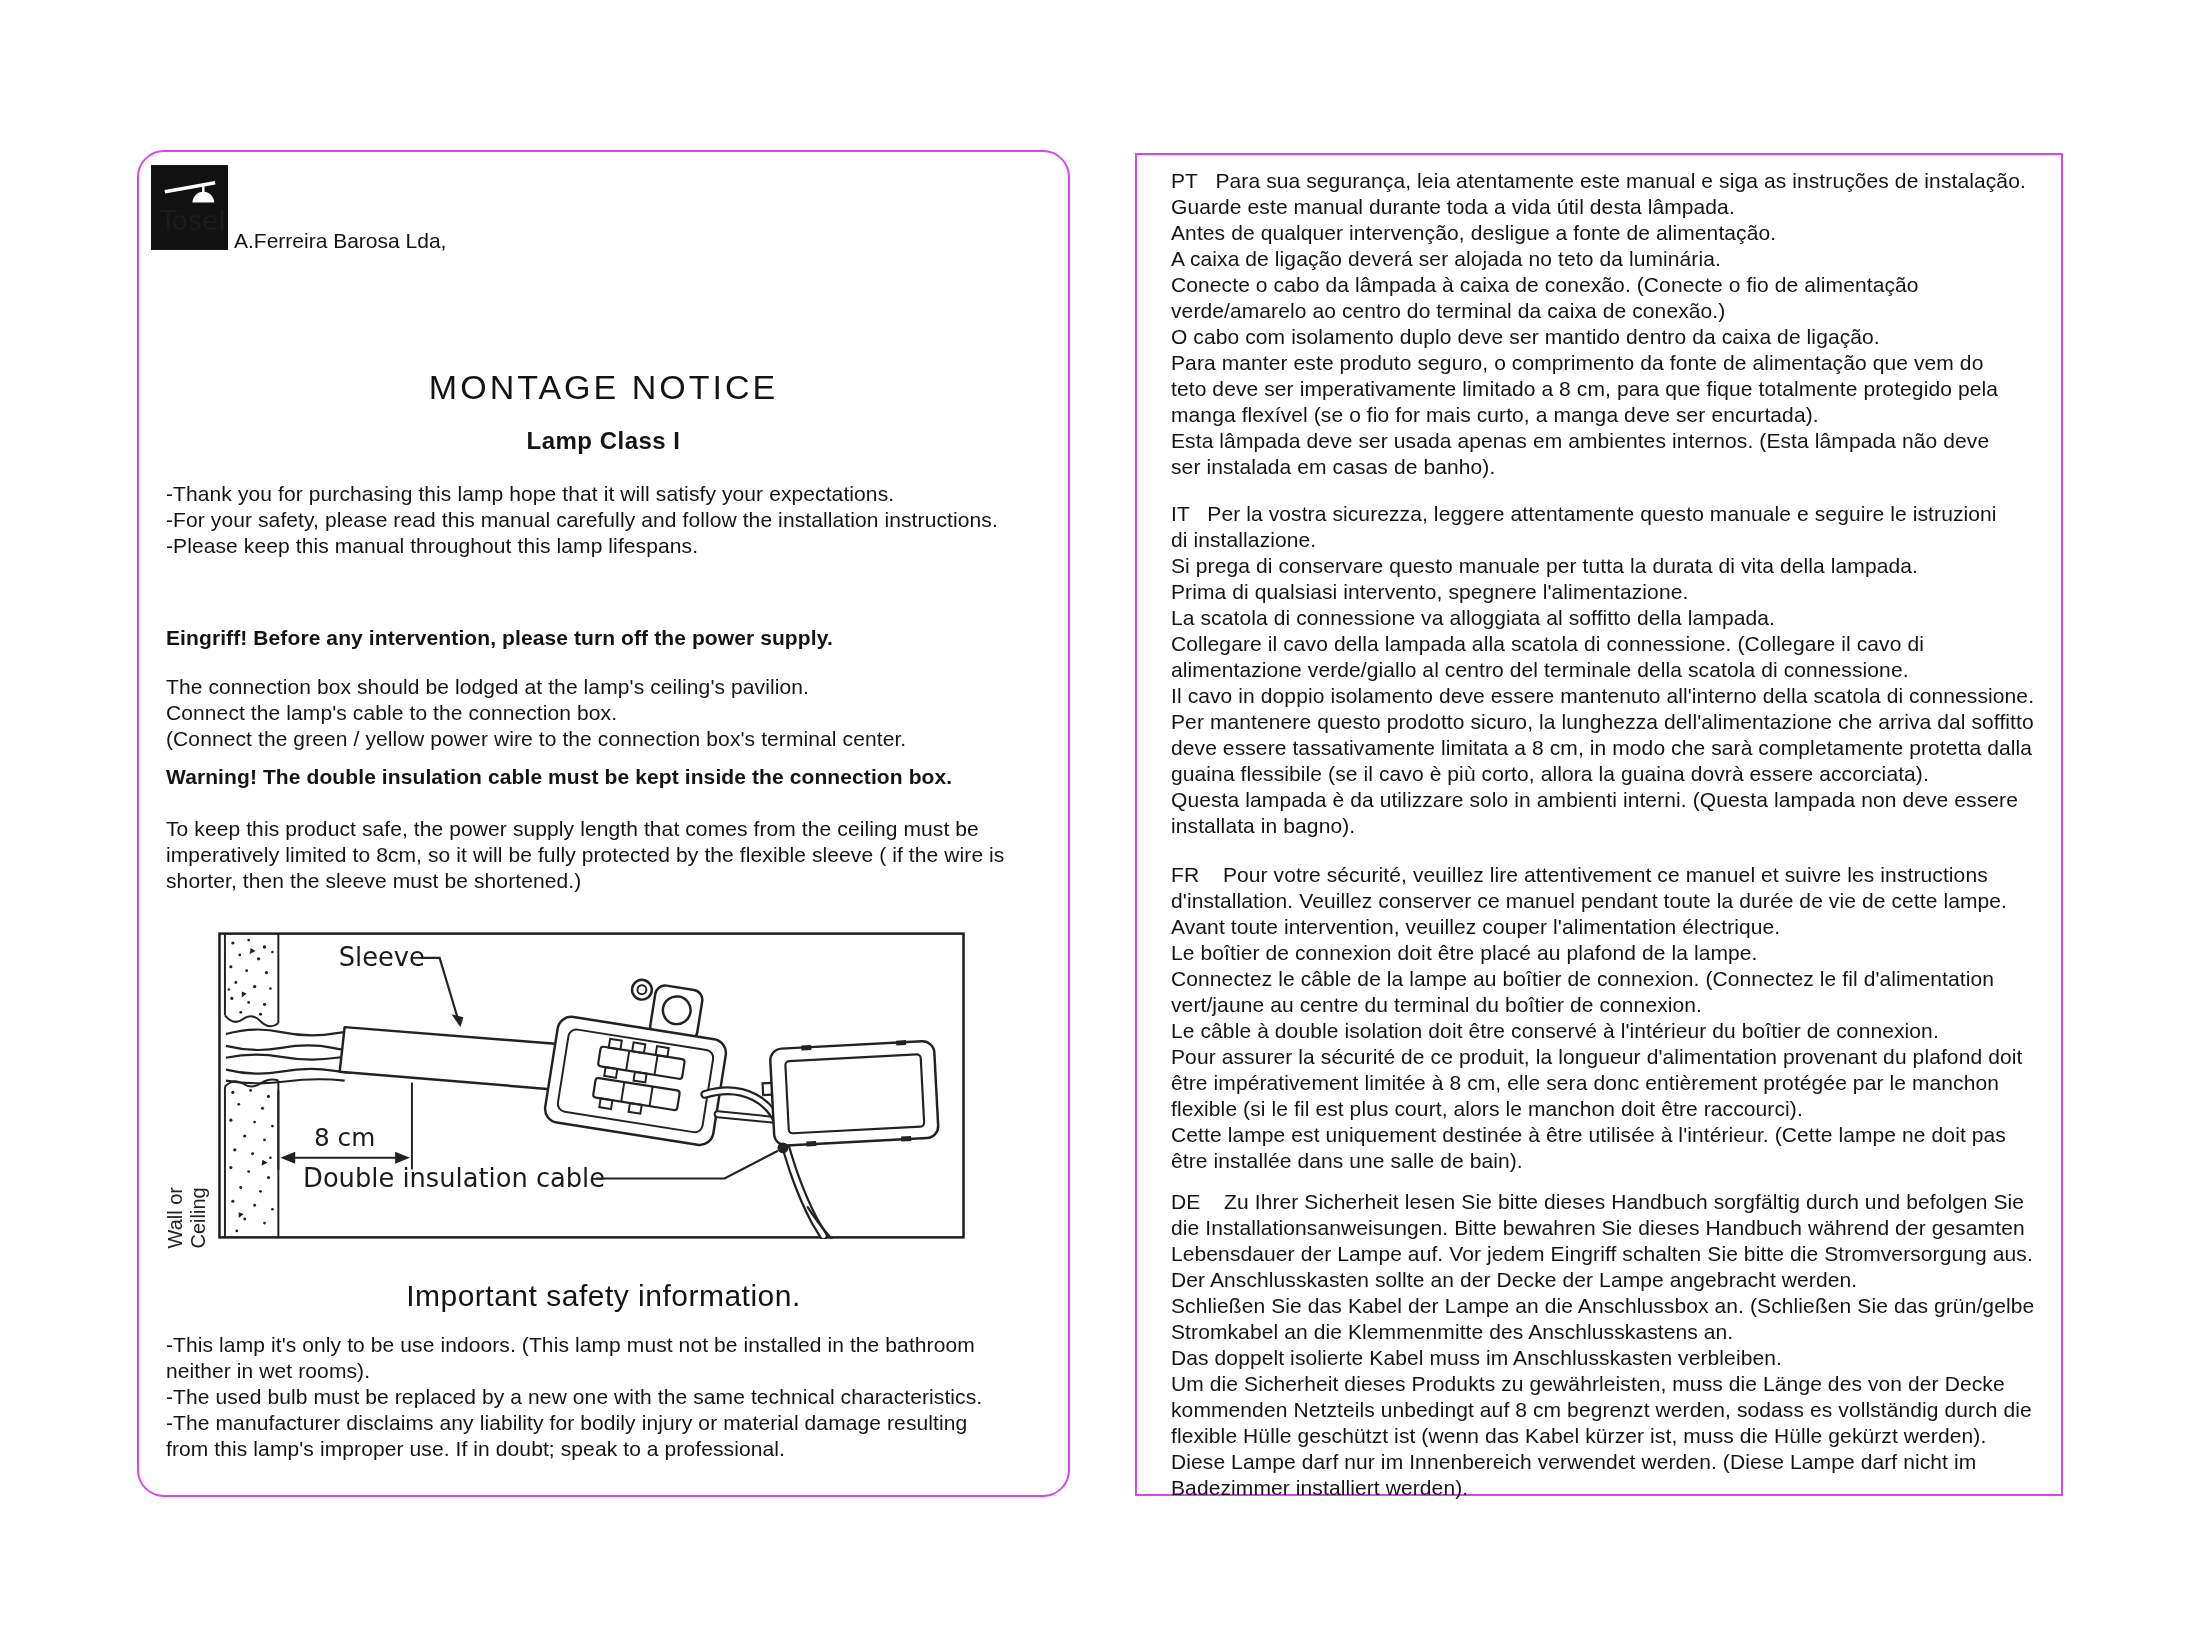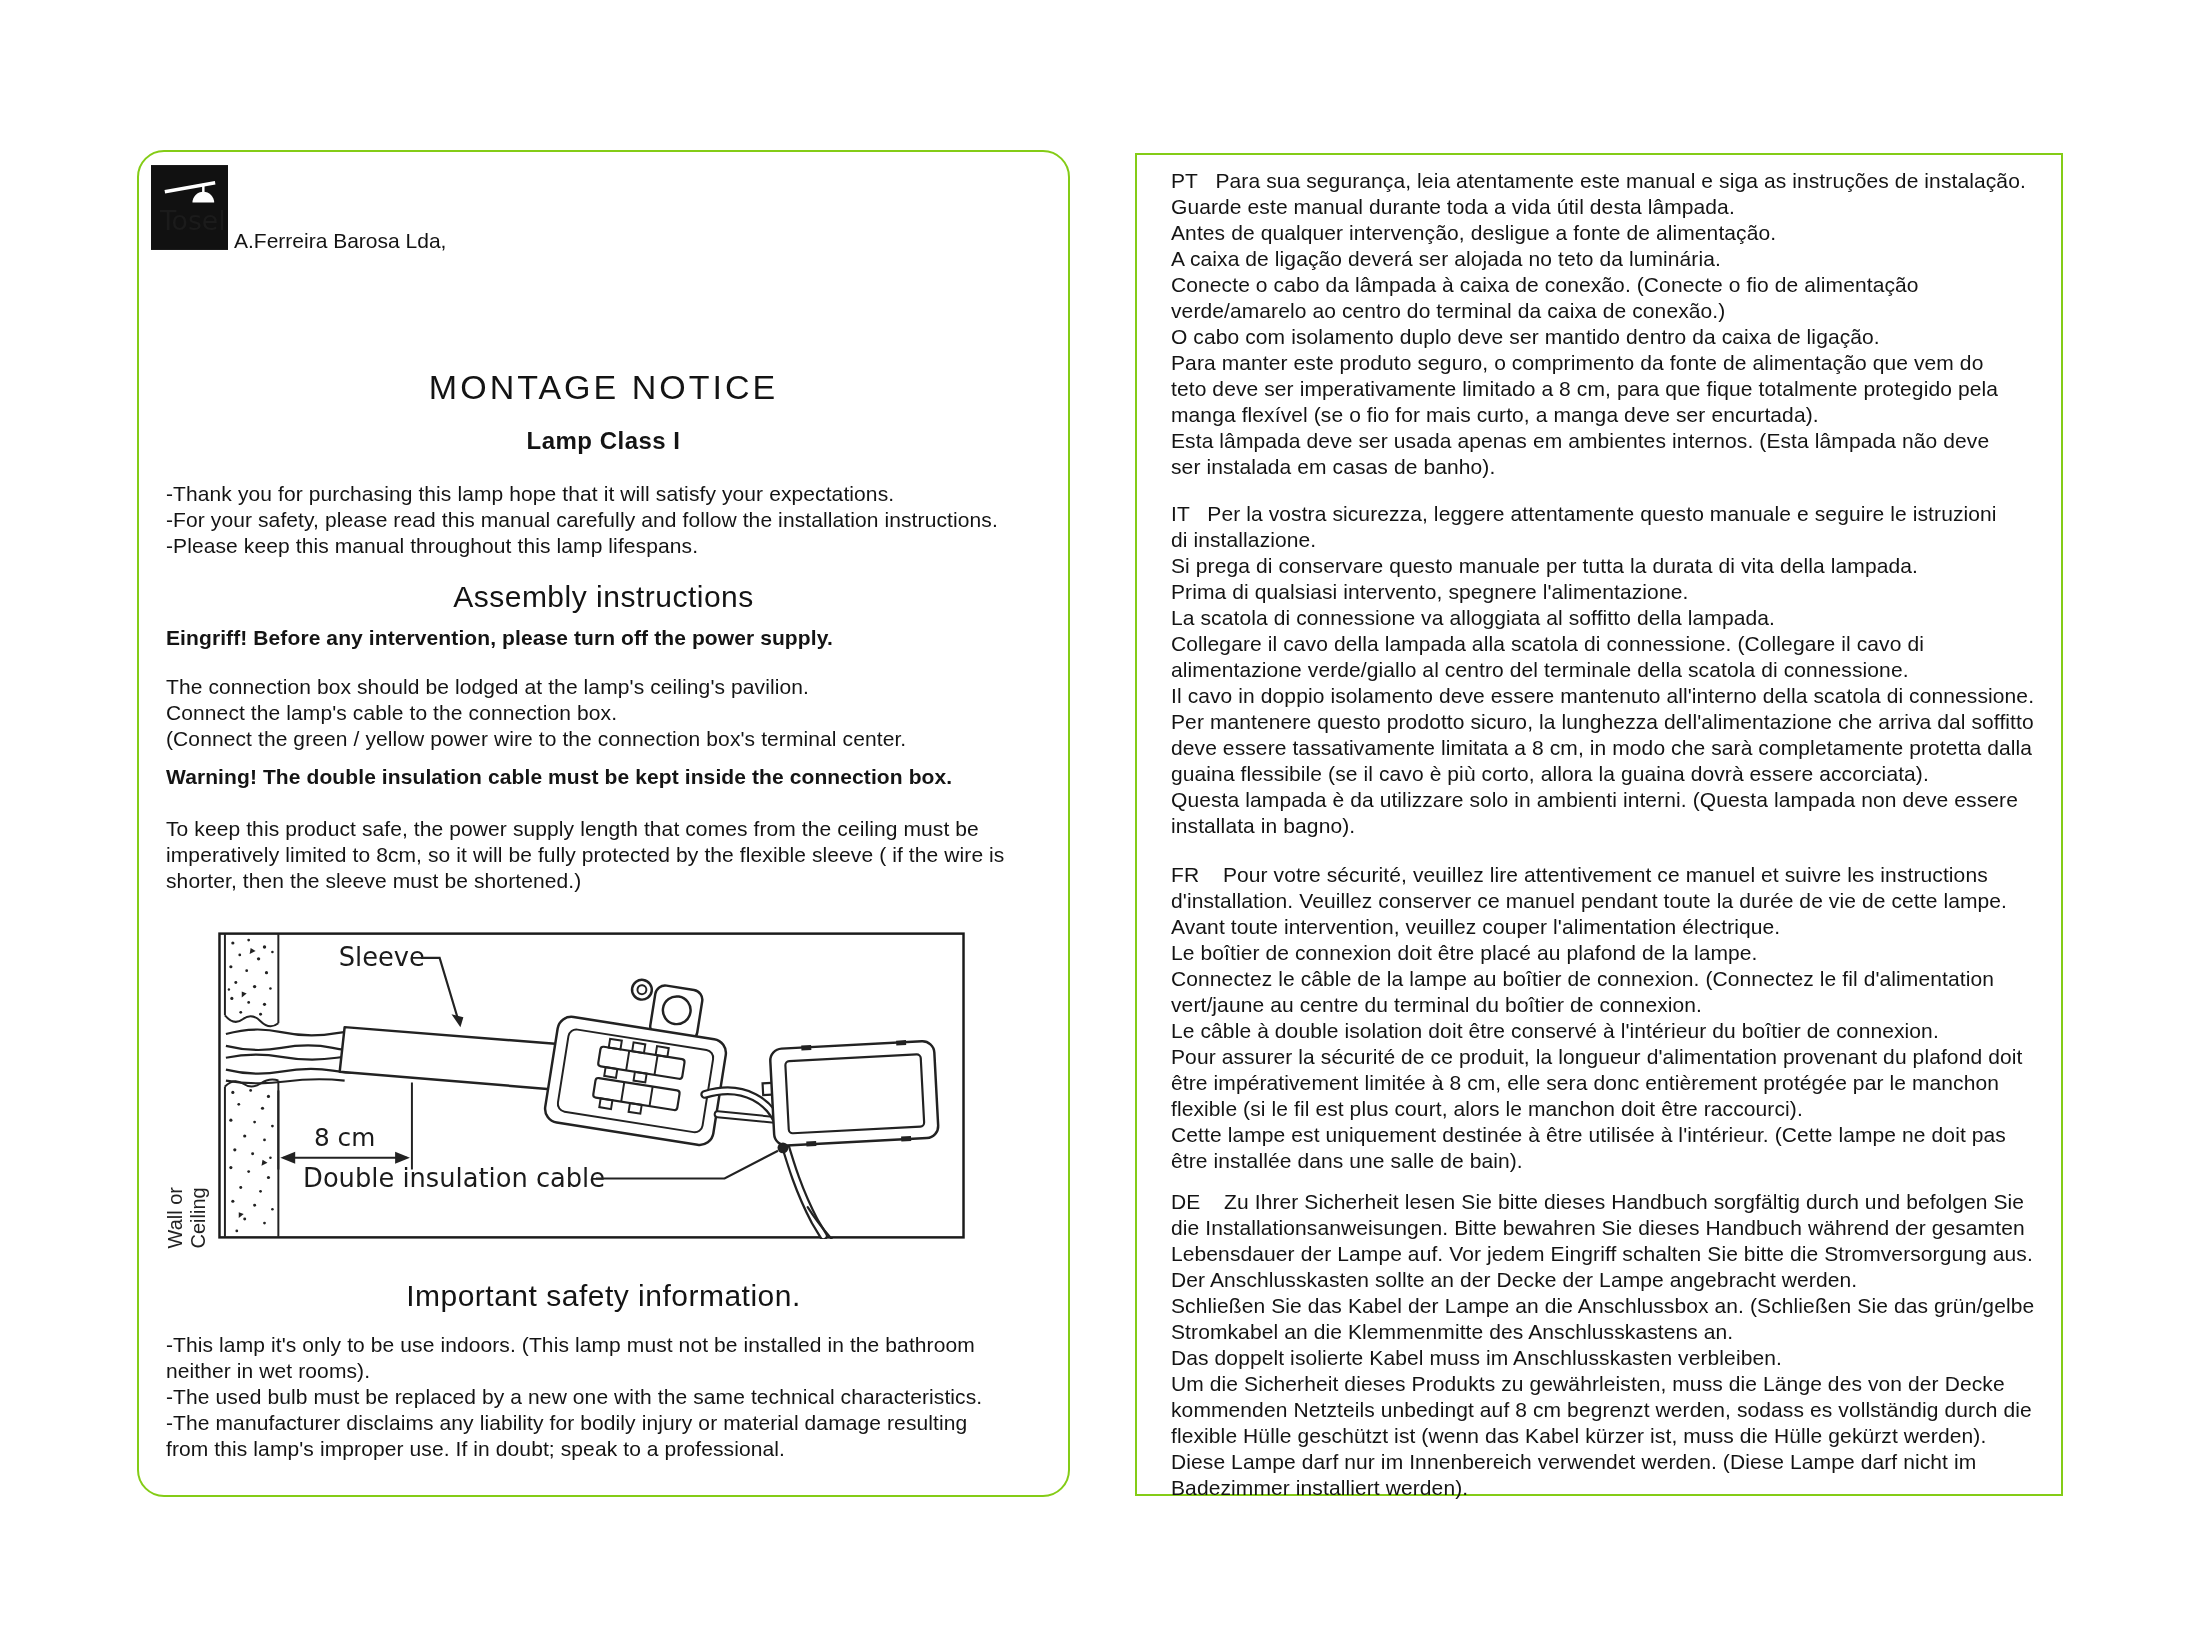--- a/index.html
+++ b/index.html
@@ -1,18 +1,18 @@
 <!DOCTYPE html>
 <html><head>
 <meta charset="utf-8">
 <style>
   html,body{margin:0;padding:0;background:#ffffff;}
   .canvas{position:relative;width:2203px;height:1651px;background:#ffffff;overflow:hidden;
           font-family:"Liberation Sans","DejaVu Sans",sans-serif;color:#141414;}
-  .page{position:absolute;background:#ffffff;border:2px solid #84cc16;}
+  .page{position:absolute;background:#ffffff;border:2px solid #d946ef;}
   .page-left{left:137px;top:150px;width:929px;height:1343px;border-radius:27px;}
   .page-right{left:1135px;top:153px;width:924px;height:1339px;}
   .abs{position:absolute;}
   .body-text{font-size:21px;line-height:26px;white-space:pre-wrap;letter-spacing:0.1px;}
   .bold{font-weight:bold;}
   .centered{left:0;right:0;text-align:center;}
   .h-title{font-size:34px;letter-spacing:3px;font-weight:400;}
   .h-sub{font-size:24px;font-weight:bold;letter-spacing:0.5px;}
   .h-section{font-size:30px;font-weight:400;letter-spacing:0.5px;}
   .company{font-size:21px;line-height:27px;white-space:pre-wrap;}
@@ -38,21 +38,20 @@
 
     <div class="abs company" style="left:95px;top:75px;">A.Ferreira Barosa Lda,</div>
 
     <div class="abs centered h-sub" style="top:275px;">Lamp Class I</div>
     <div class="abs centered h-title" style="top:216px;">MONTAGE NOTICE</div>
 
     <div class="abs body-text" style="left:27px;top:329px;">-Thank you for purchasing this lamp hope that it will satisfy your expectations.
 -For your safety, please read this manual carefully and follow the installation instructions.
 -Please keep this manual throughout this lamp lifespans.</div>
 
-    <div class="abs centered h-section" style="top:428px;">Assembly instructions</div>
     <div class="abs body-text bold" style="left:27px;top:473px;">Eingriff! Before any intervention, please turn off the power supply.</div>
     <div class="abs body-text" style="left:27px;top:522px;">The connection box should be lodged at the lamp's ceiling's pavilion.
 Connect the lamp's cable to the connection box.
 (Connect the green / yellow power wire to the connection box's terminal center.</div>
     <div class="abs body-text bold" style="left:27px;top:612px;">Warning! The double insulation cable must be kept inside the connection box.</div>
     <div class="abs body-text" style="left:27px;top:664px;">To keep this product safe, the power supply length that comes from the ceiling must be
 imperatively limited to 8cm, so it will be fully protected by the flexible sleeve ( if the wire is
 shorter, then the sleeve must be shortened.)</div>
 
     <div class="abs wall-label" style="left:-13px;top:1011px;">

